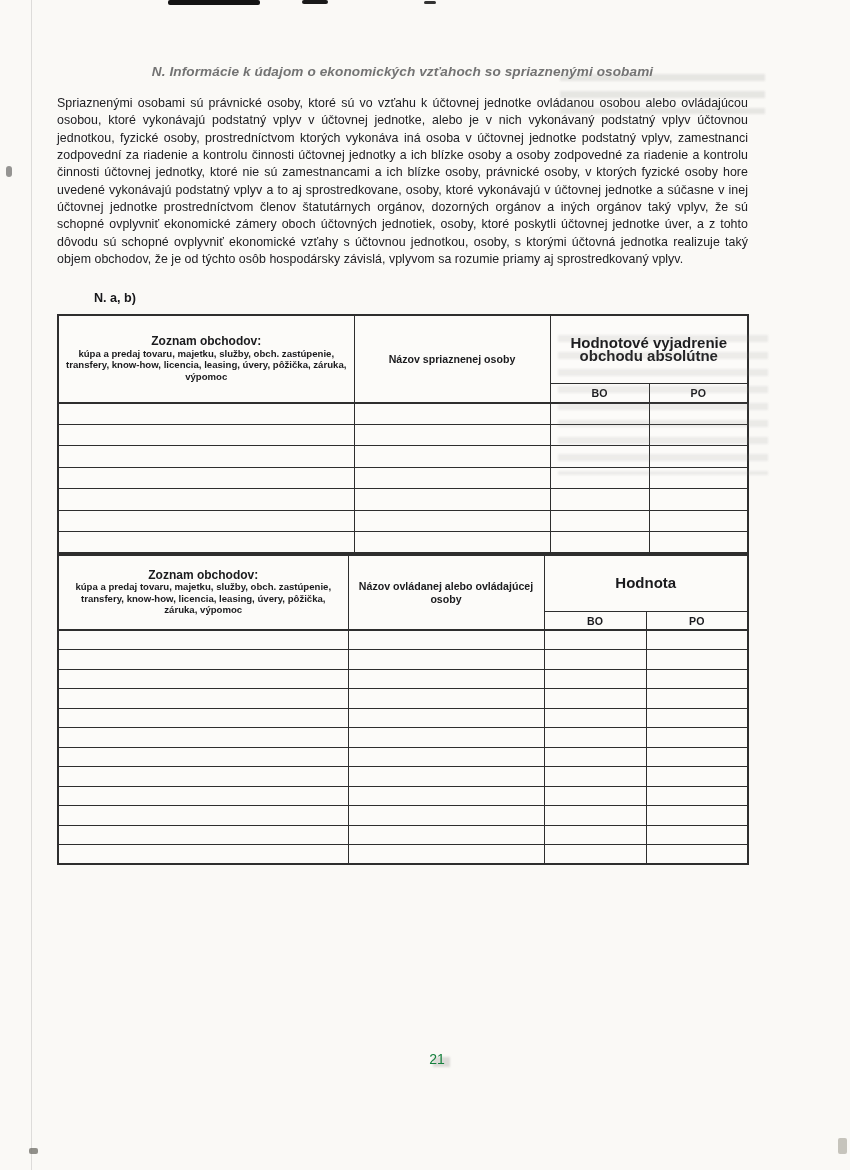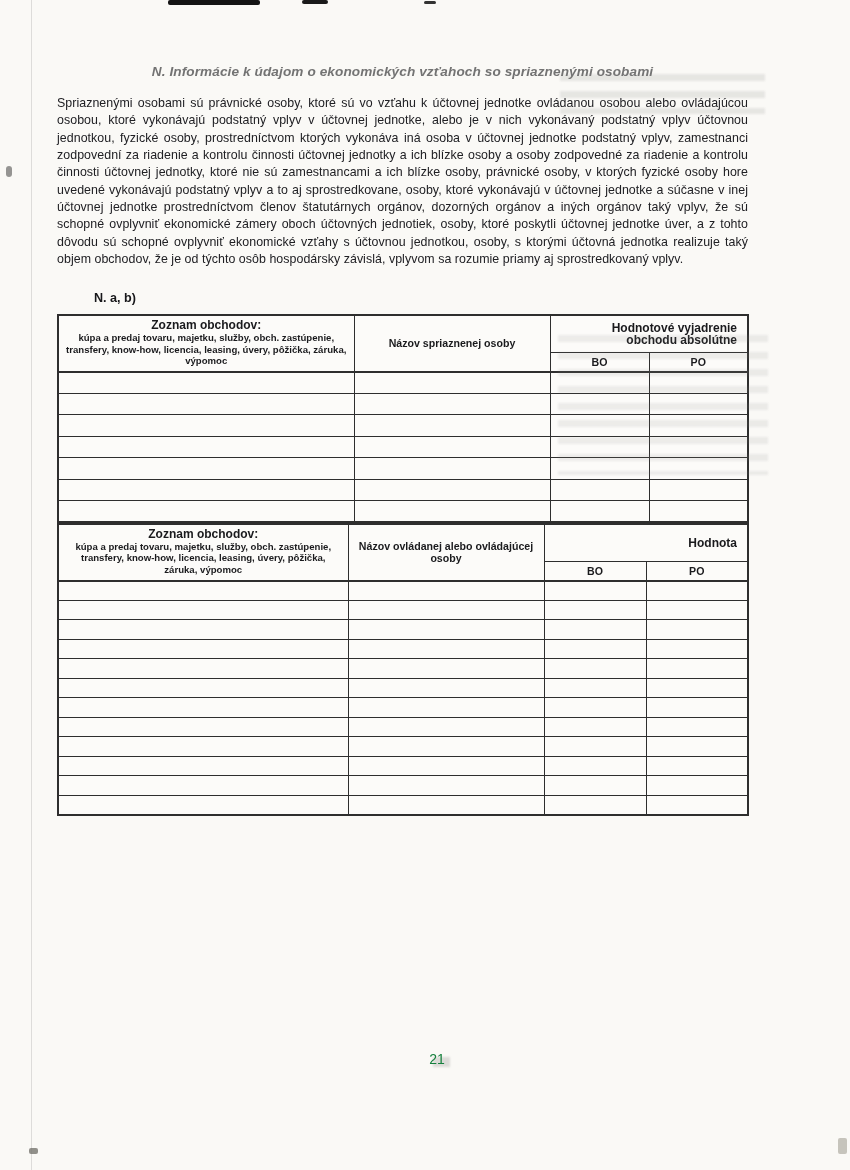--- a/index.html
+++ b/index.html
@@ -82,21 +82,21 @@
   th {
     font-weight: bold;
     text-align: center;
     vertical-align: middle;
     color: #1a1a1d;
   }
   .th-trans { padding: 3px 6px 4px 6px; }
   .th-trans .t-title { font-size: 12px; line-height: 12.5px; }
   .th-trans .t-detail { font-size: 9.6px; line-height: 11.6px; }
   .th-name { font-size: 10.6px; line-height: 12.5px; padding: 2px 8px; }
-  .th-value { font-size: 12px; line-height: 12.5px; padding: 5px 10px; border-bottom-width: 1px; text-align: right; }
+  .th-value { font-size: 15px; line-height: 12.5px; padding: 21px 10px; border-bottom-width: 1px; }
   .th-sub { font-size: 10.6px; height: 19px; padding: 1px 12px; }
   .tbl-ab tbody tr { height: 21.5px; }
   .tbl-c tbody tr { height: 19.5px; }
   tbody td { background: transparent; }
 
   .page-number {
     position: absolute;
     top: 1051px;
     left: 12px;
     width: 850px;

